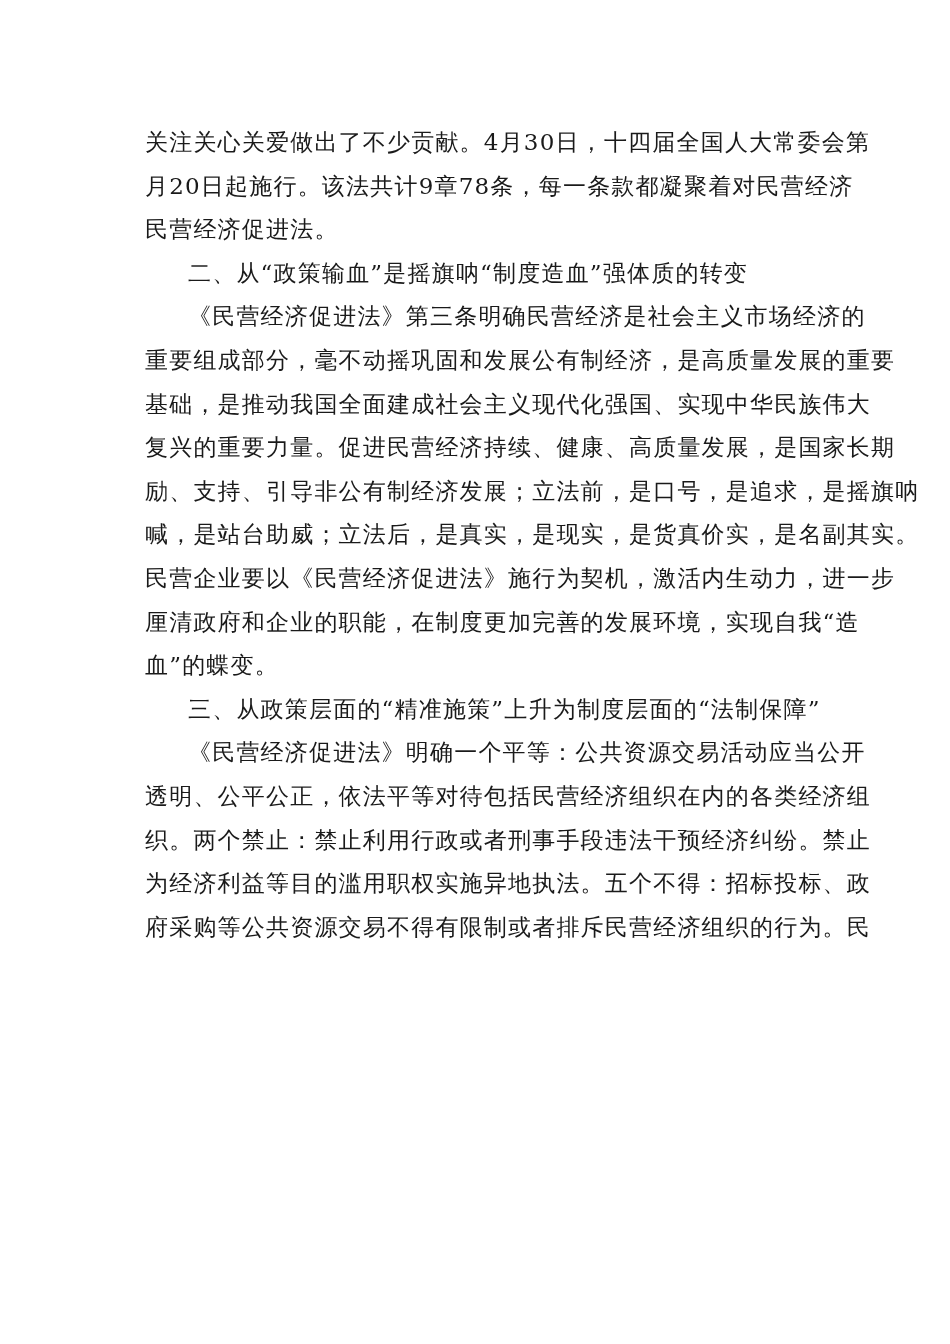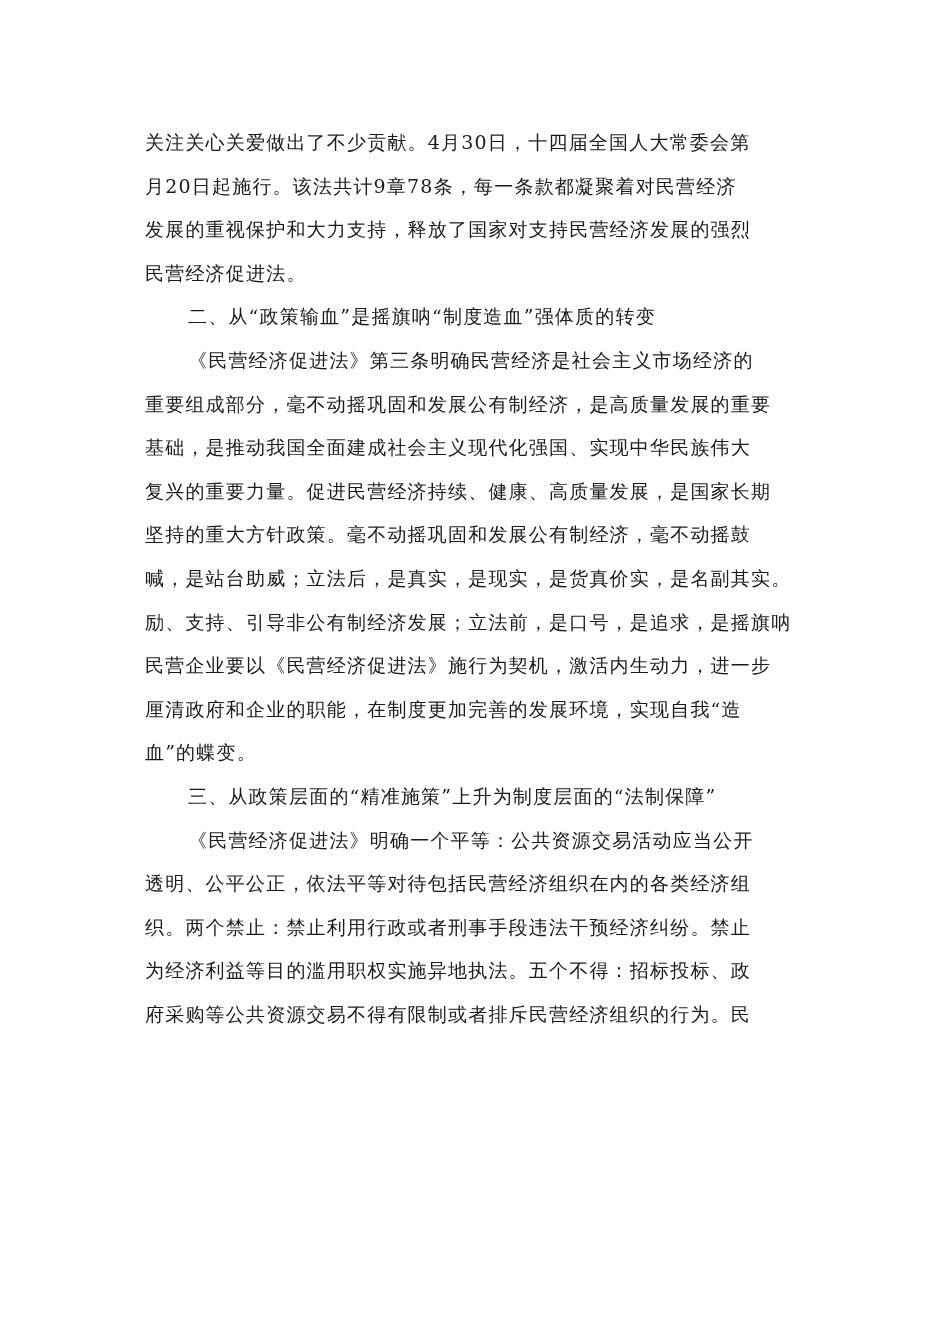--- a/index.html
+++ b/index.html
@@ -3,53 +3,51 @@
 <meta charset="utf-8">
 <style>
   html, body { margin: 0; padding: 0; background: #ffffff; }
   body { width: 950px; height: 1344px; position: relative; overflow: hidden; }
   .page {
     position: absolute;
     left: 145px;
     top: 121px;
     width: 664px;
     font-family: "DejaVu Serif", "Liberation Serif", serif;
-    font-size: 19px;
+    font-size: 23px;
     line-height: 43.6px;
     color: #1a1a1a;
     letter-spacing: 1.2px;
   }
   .para { margin: 0; text-align: justify; text-align-last: left; }
   .heading { margin: 0; text-indent: 43px; }
   .line { display: block; white-space: nowrap; }
 </style>
 </head>
 <body>
 
 <div class="page">
 
   <div class="para">
     <span class="line">关注关心关爱做出了不少贡献。4月30日，十四届全国人大常委会第</span>
     <span class="line">月20日起施行。该法共计9章78条，每一条款都凝聚着对民营经济</span>
-    <span class="line">发展的重视保护和大力支持，释放了国家对支持民营经济发展的强烈</span>
     <span class="line">民营经济促进法。</span>
   </div>
 
   <div class="heading">
     <span class="line">二、从“政策输血”是摇旗呐“制度造血”强体质的转变</span>
   </div>
 
   <div class="para">
     <span class="line" style="padding-left:43px">《民营经济促进法》第三条明确民营经济是社会主义市场经济的</span>
     <span class="line">重要组成部分，毫不动摇巩固和发展公有制经济，是高质量发展的重要</span>
     <span class="line">基础，是推动我国全面建成社会主义现代化强国、实现中华民族伟大</span>
     <span class="line">复兴的重要力量。促进民营经济持续、健康、高质量发展，是国家长期</span>
-    <span class="line">坚持的重大方针政策。毫不动摇巩固和发展公有制经济，毫不动摇鼓</span>
+    <span class="line">励、支持、引导非公有制经济发展；立法前，是口号，是追求，是摇旗呐</span>
     <span class="line">喊，是站台助威；立法后，是真实，是现实，是货真价实，是名副其实。</span>
-    <span class="line">励、支持、引导非公有制经济发展；立法前，是口号，是追求，是摇旗呐</span>
     <span class="line">民营企业要以《民营经济促进法》施行为契机，激活内生动力，进一步</span>
     <span class="line">厘清政府和企业的职能，在制度更加完善的发展环境，实现自我“造</span>
     <span class="line">血”的蝶变。</span>
   </div>
 
   <div class="heading">
     <span class="line">三、从政策层面的“精准施策”上升为制度层面的“法制保障”</span>
   </div>
 
   <div class="para">

